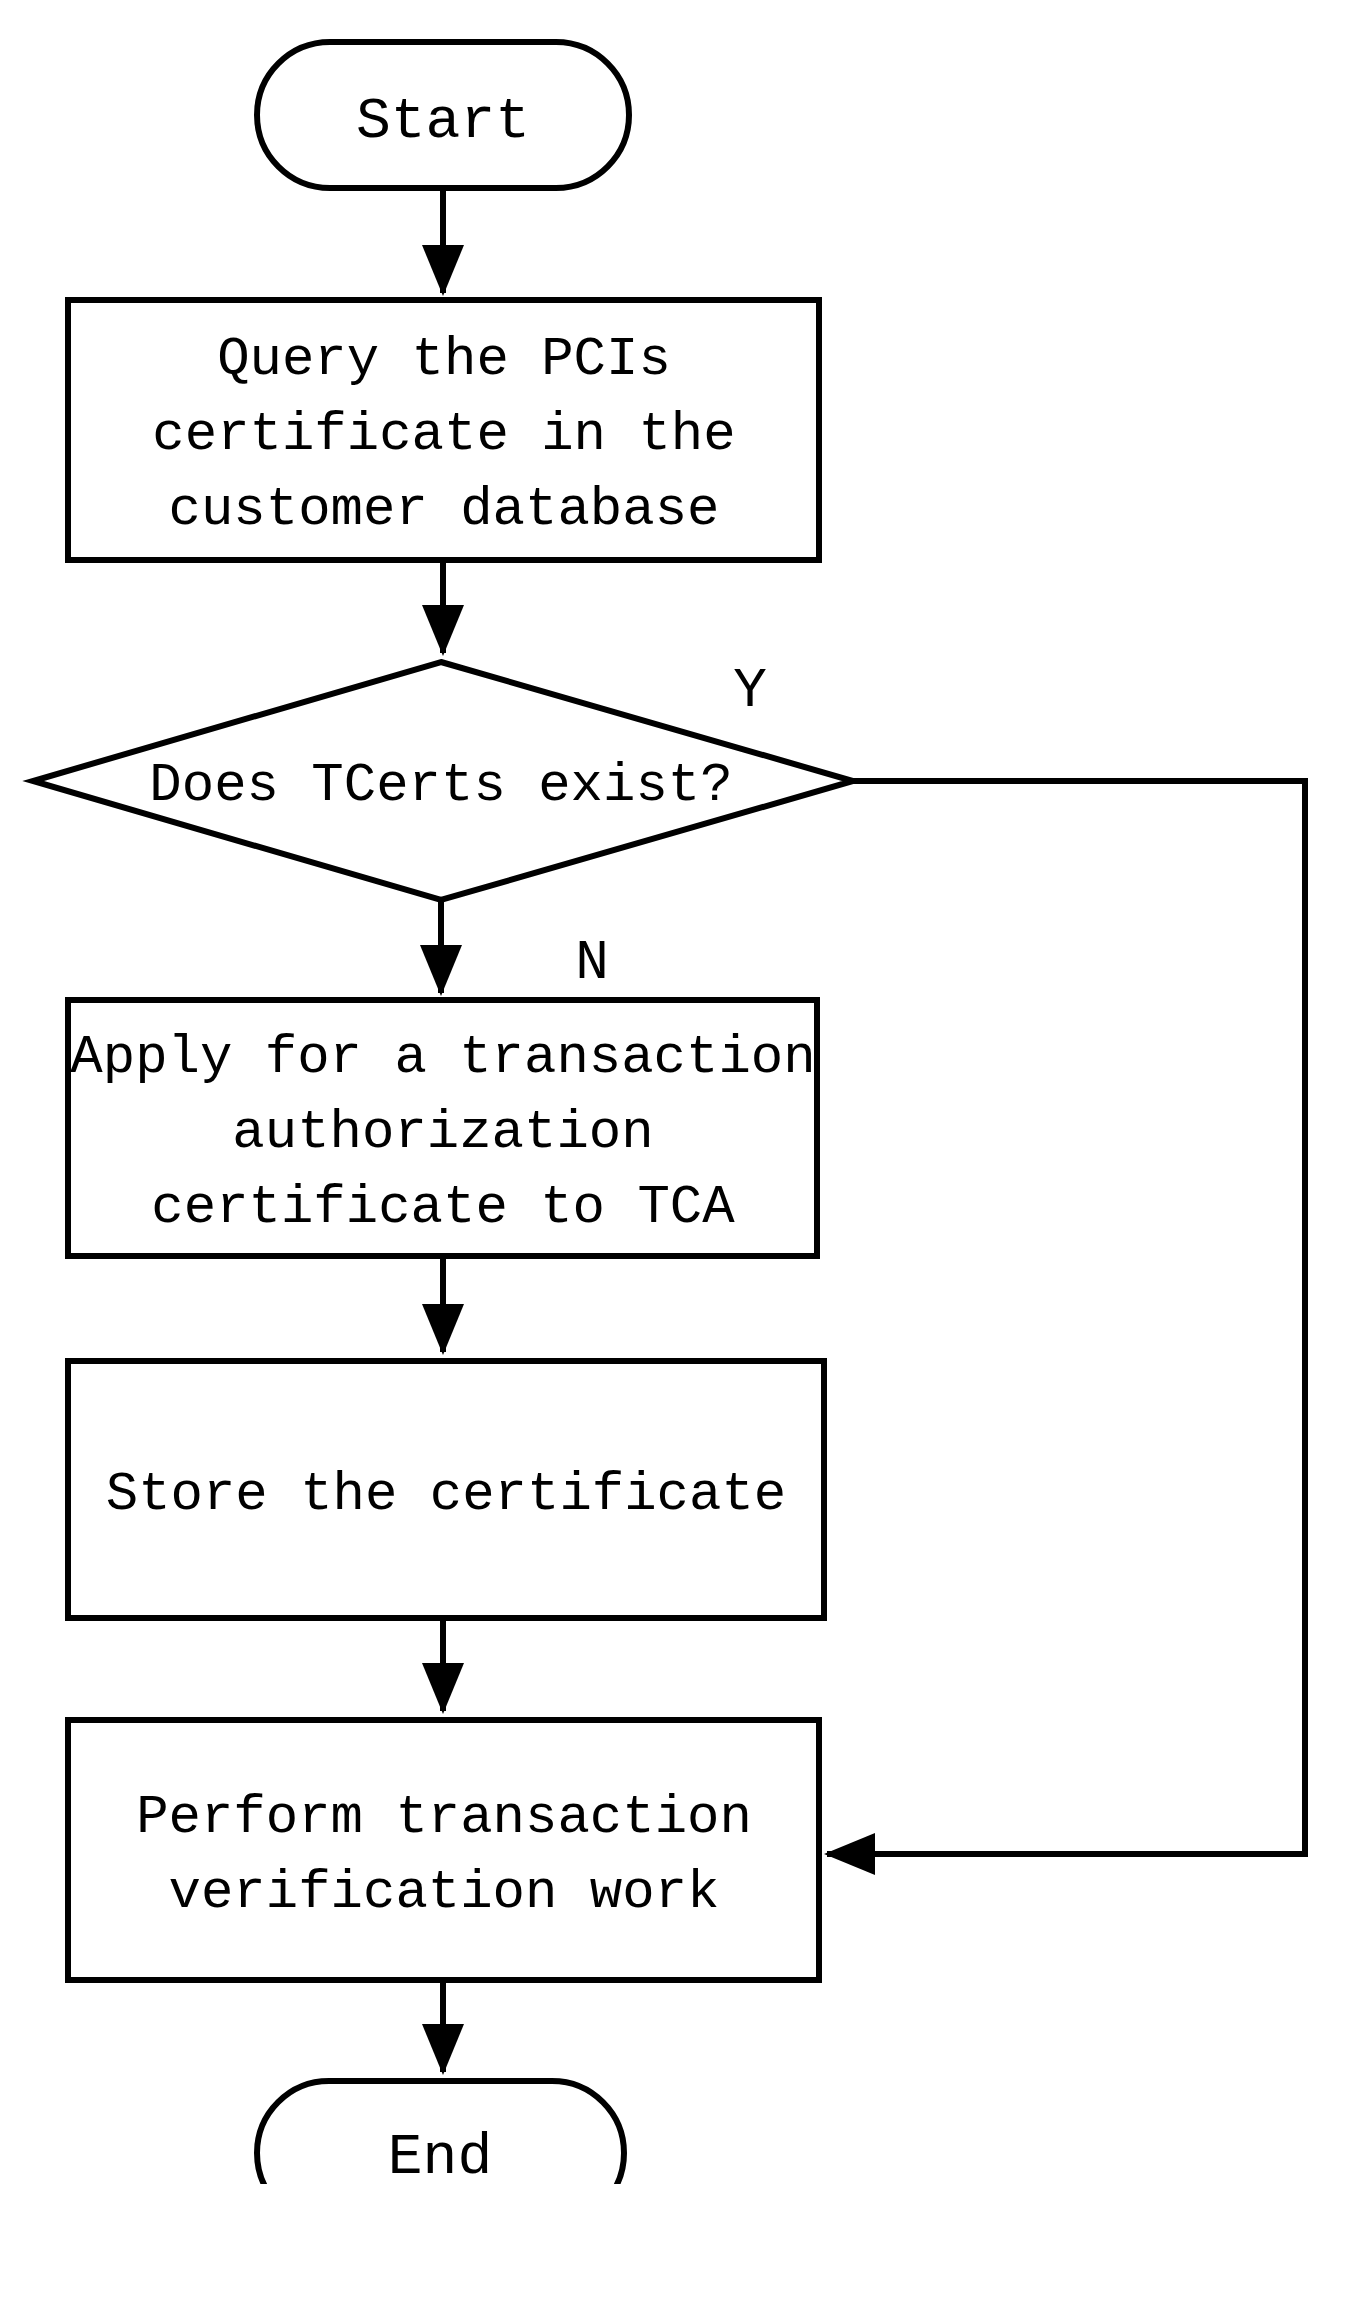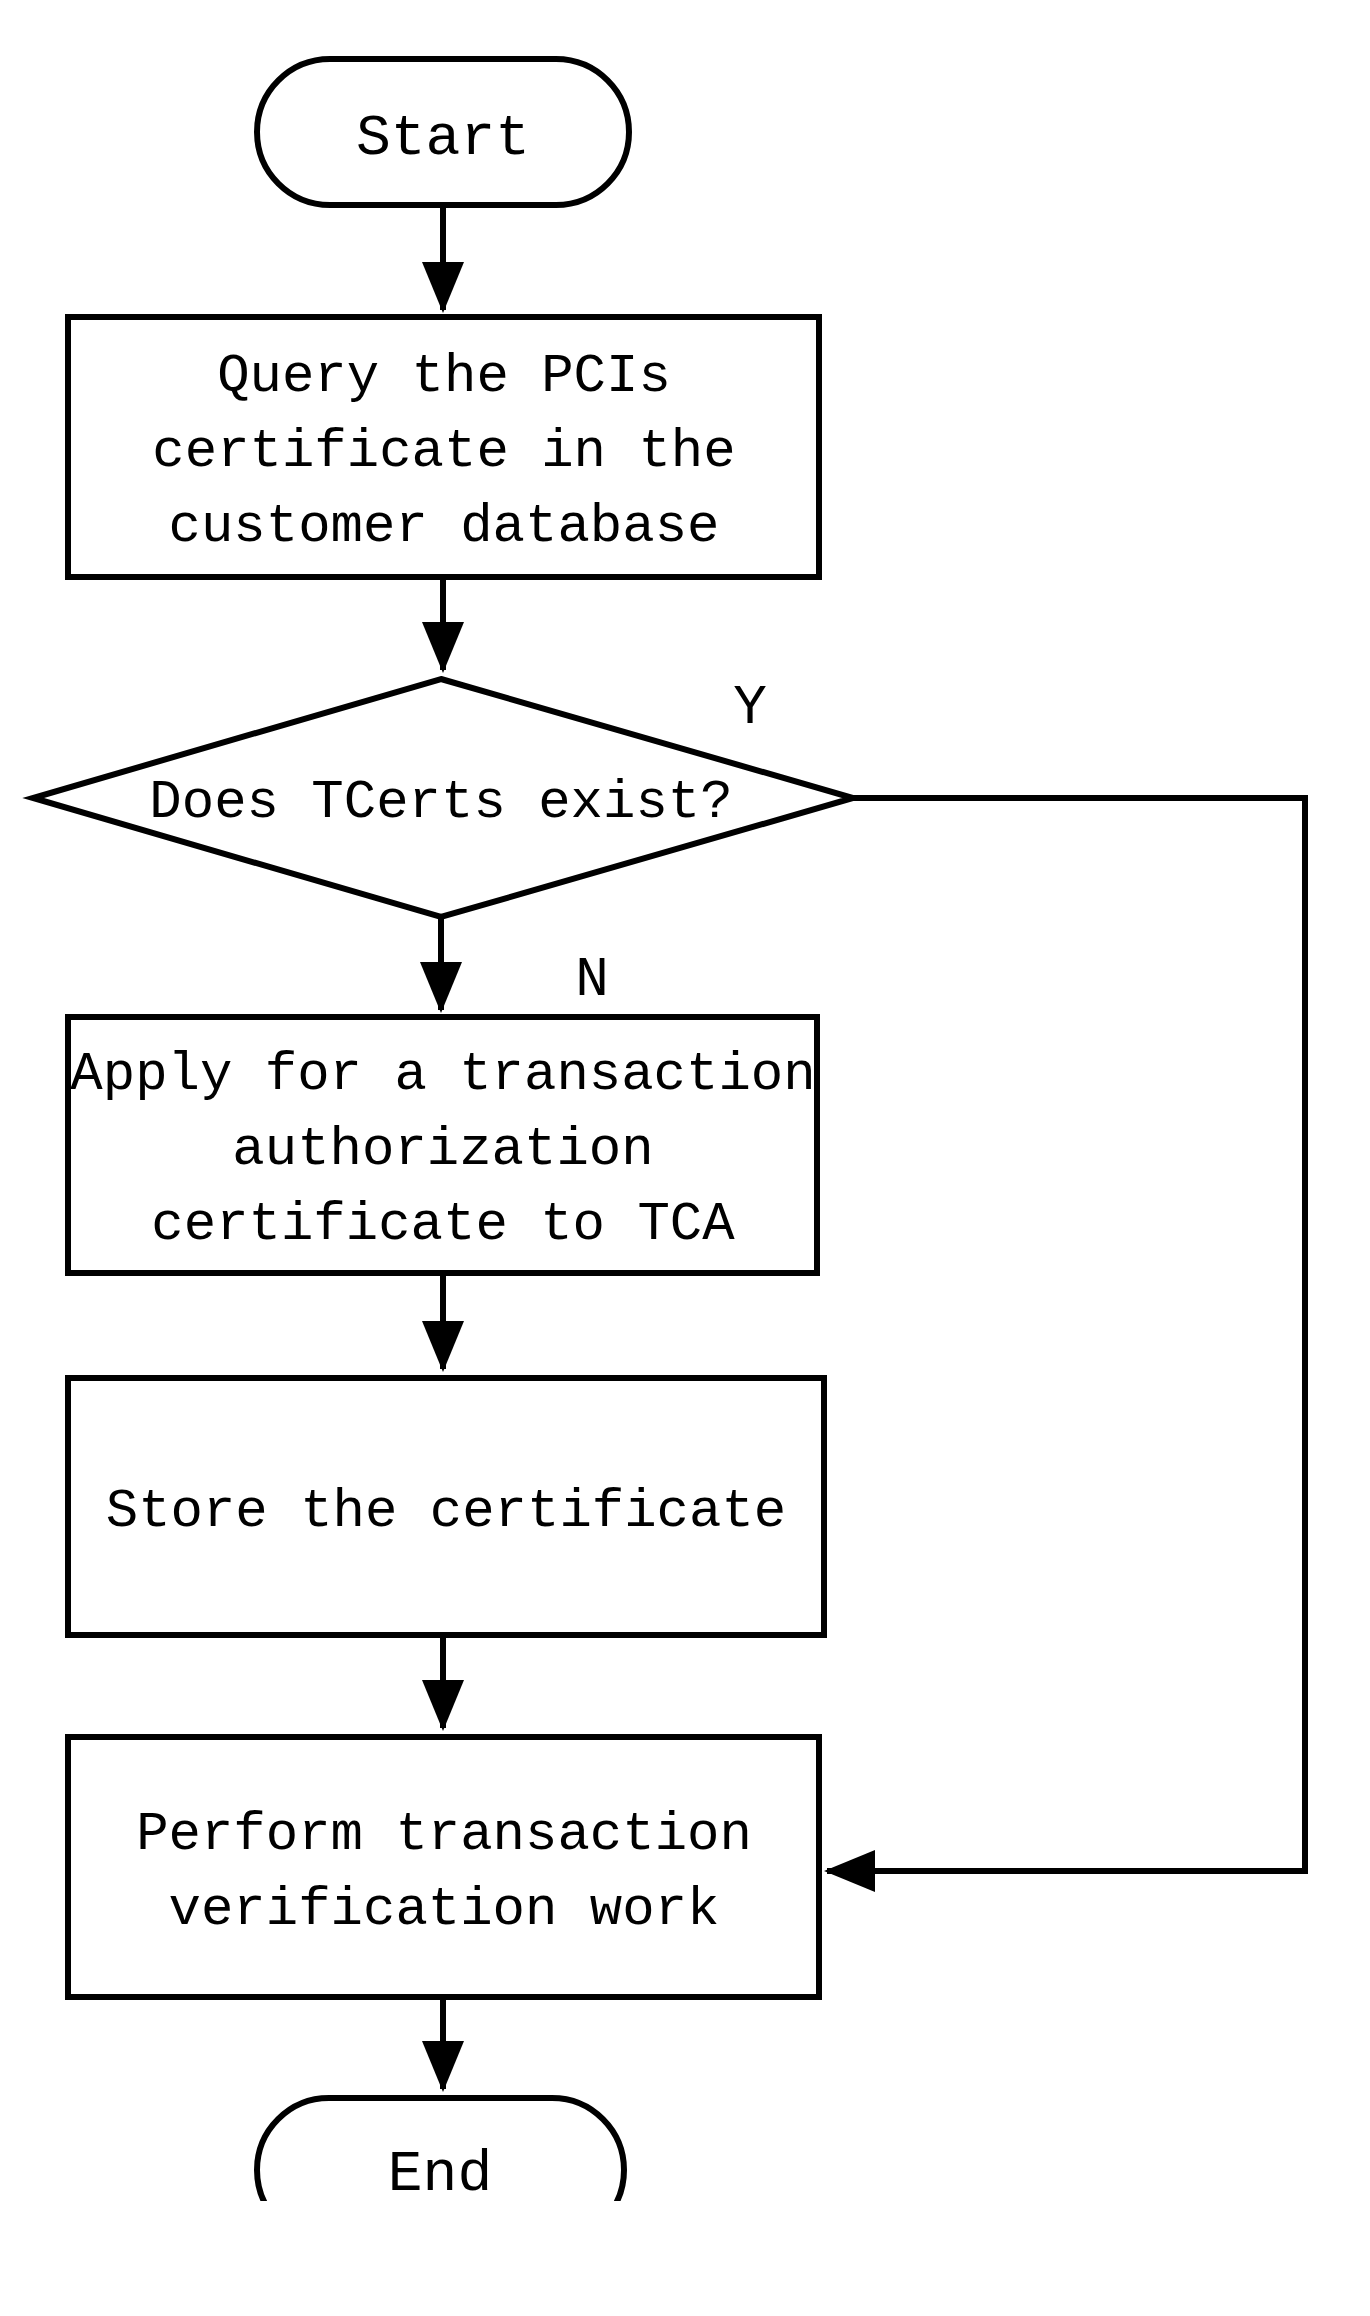--- a/index.html
+++ b/index.html
@@ -5,21 +5,20 @@
   html, body {
     margin: 0;
     padding: 0;
     background: #ffffff;
   }
   .figure-wrap {
     width: 1370px;
     height: 2184px;
     background: #ffffff;
     position: relative;
-    margin-top: 17px;
   }
   svg text {
     font-family: "Liberation Mono", "DejaVu Sans Mono", monospace;
     fill: #000000;
   }
   .node-label { font-size: 54px; }
   .terminator-label { font-size: 58px; }
   .branch-label { font-size: 56px; }
   .shape {
     fill: none;

